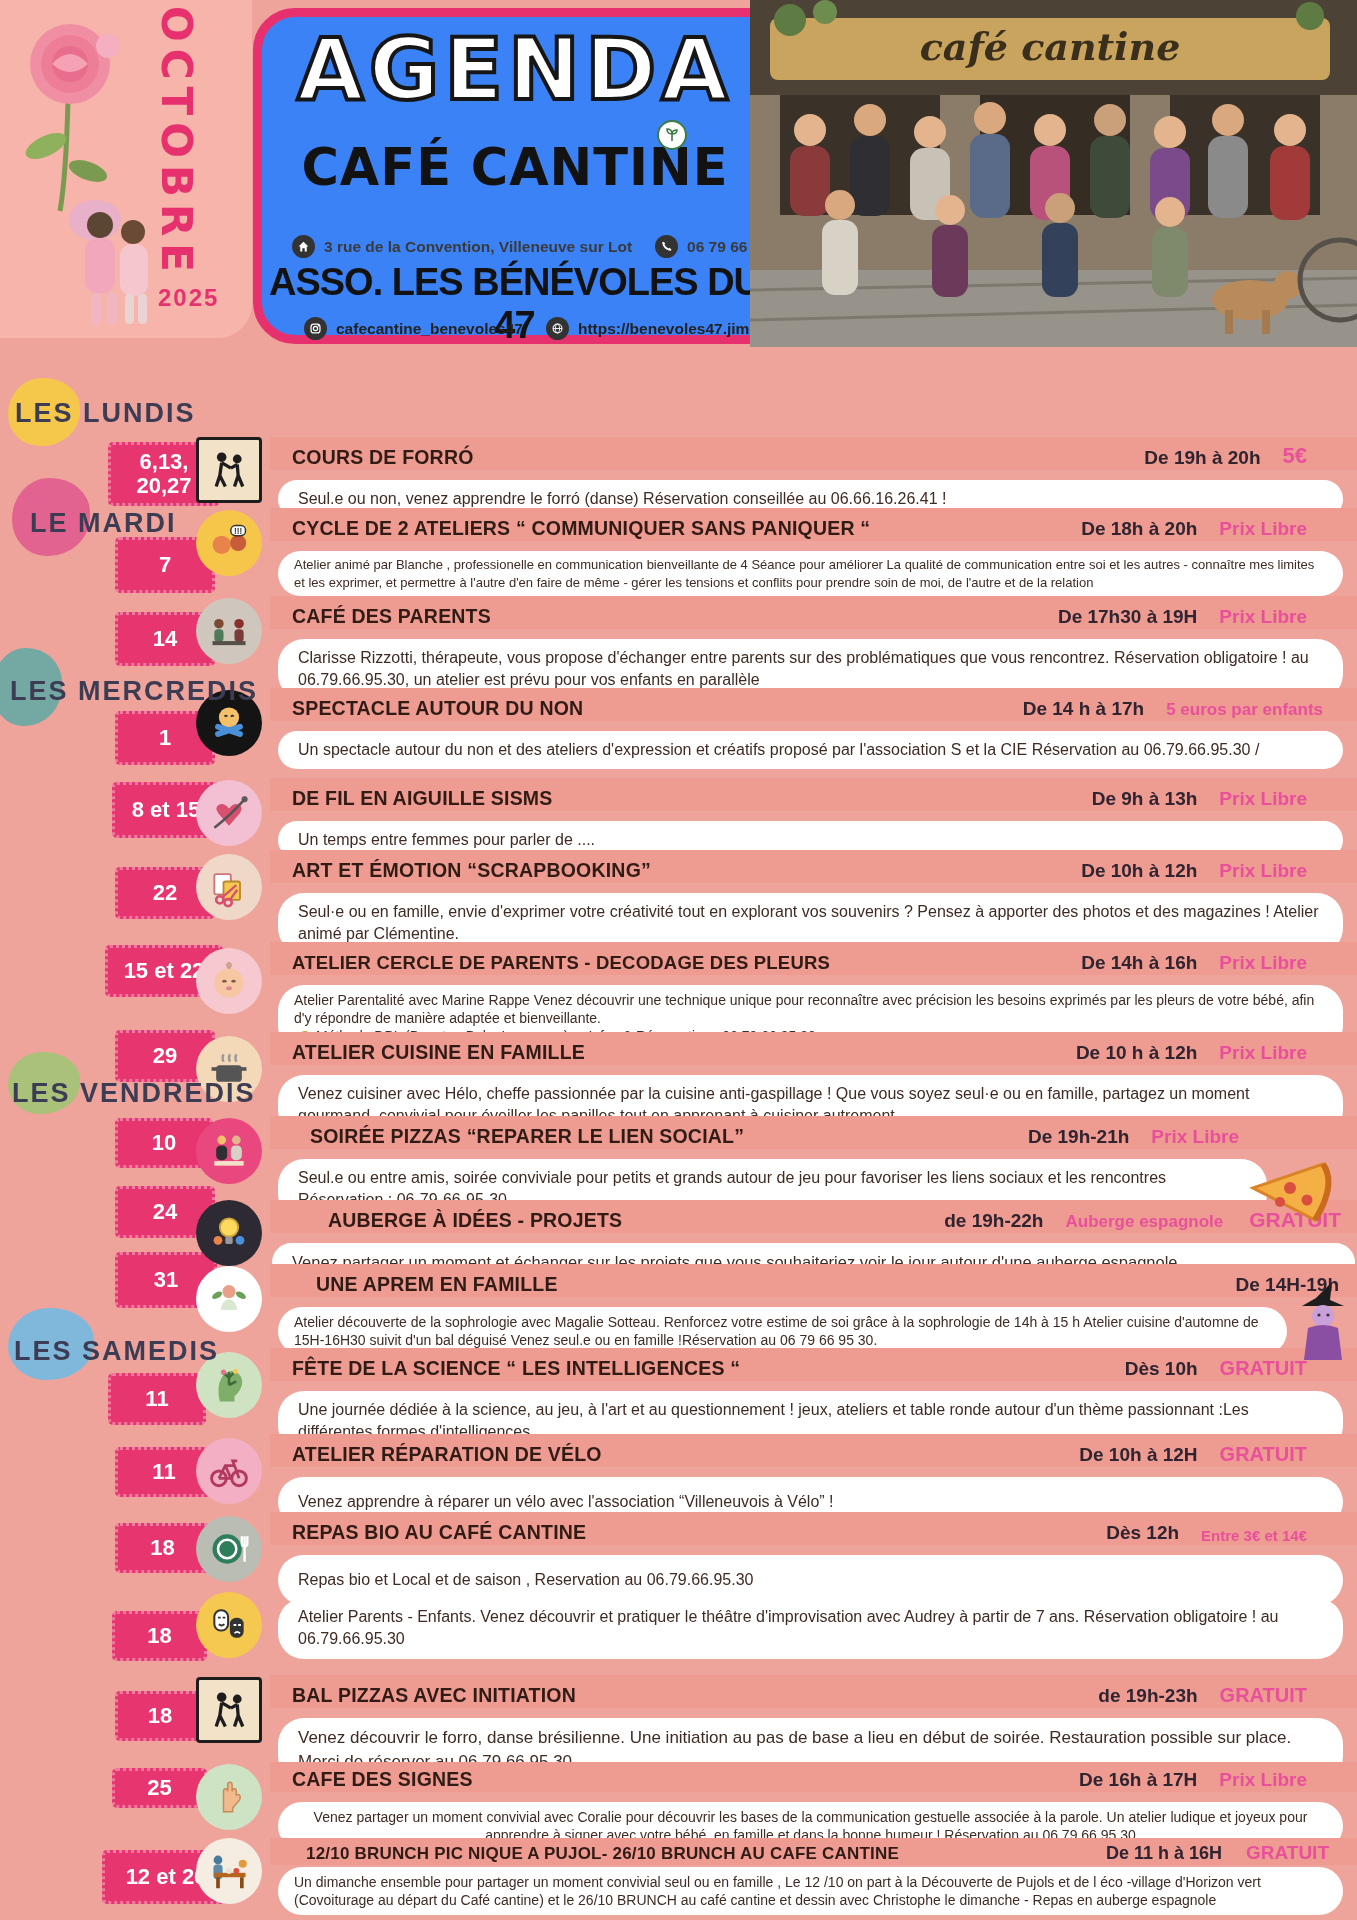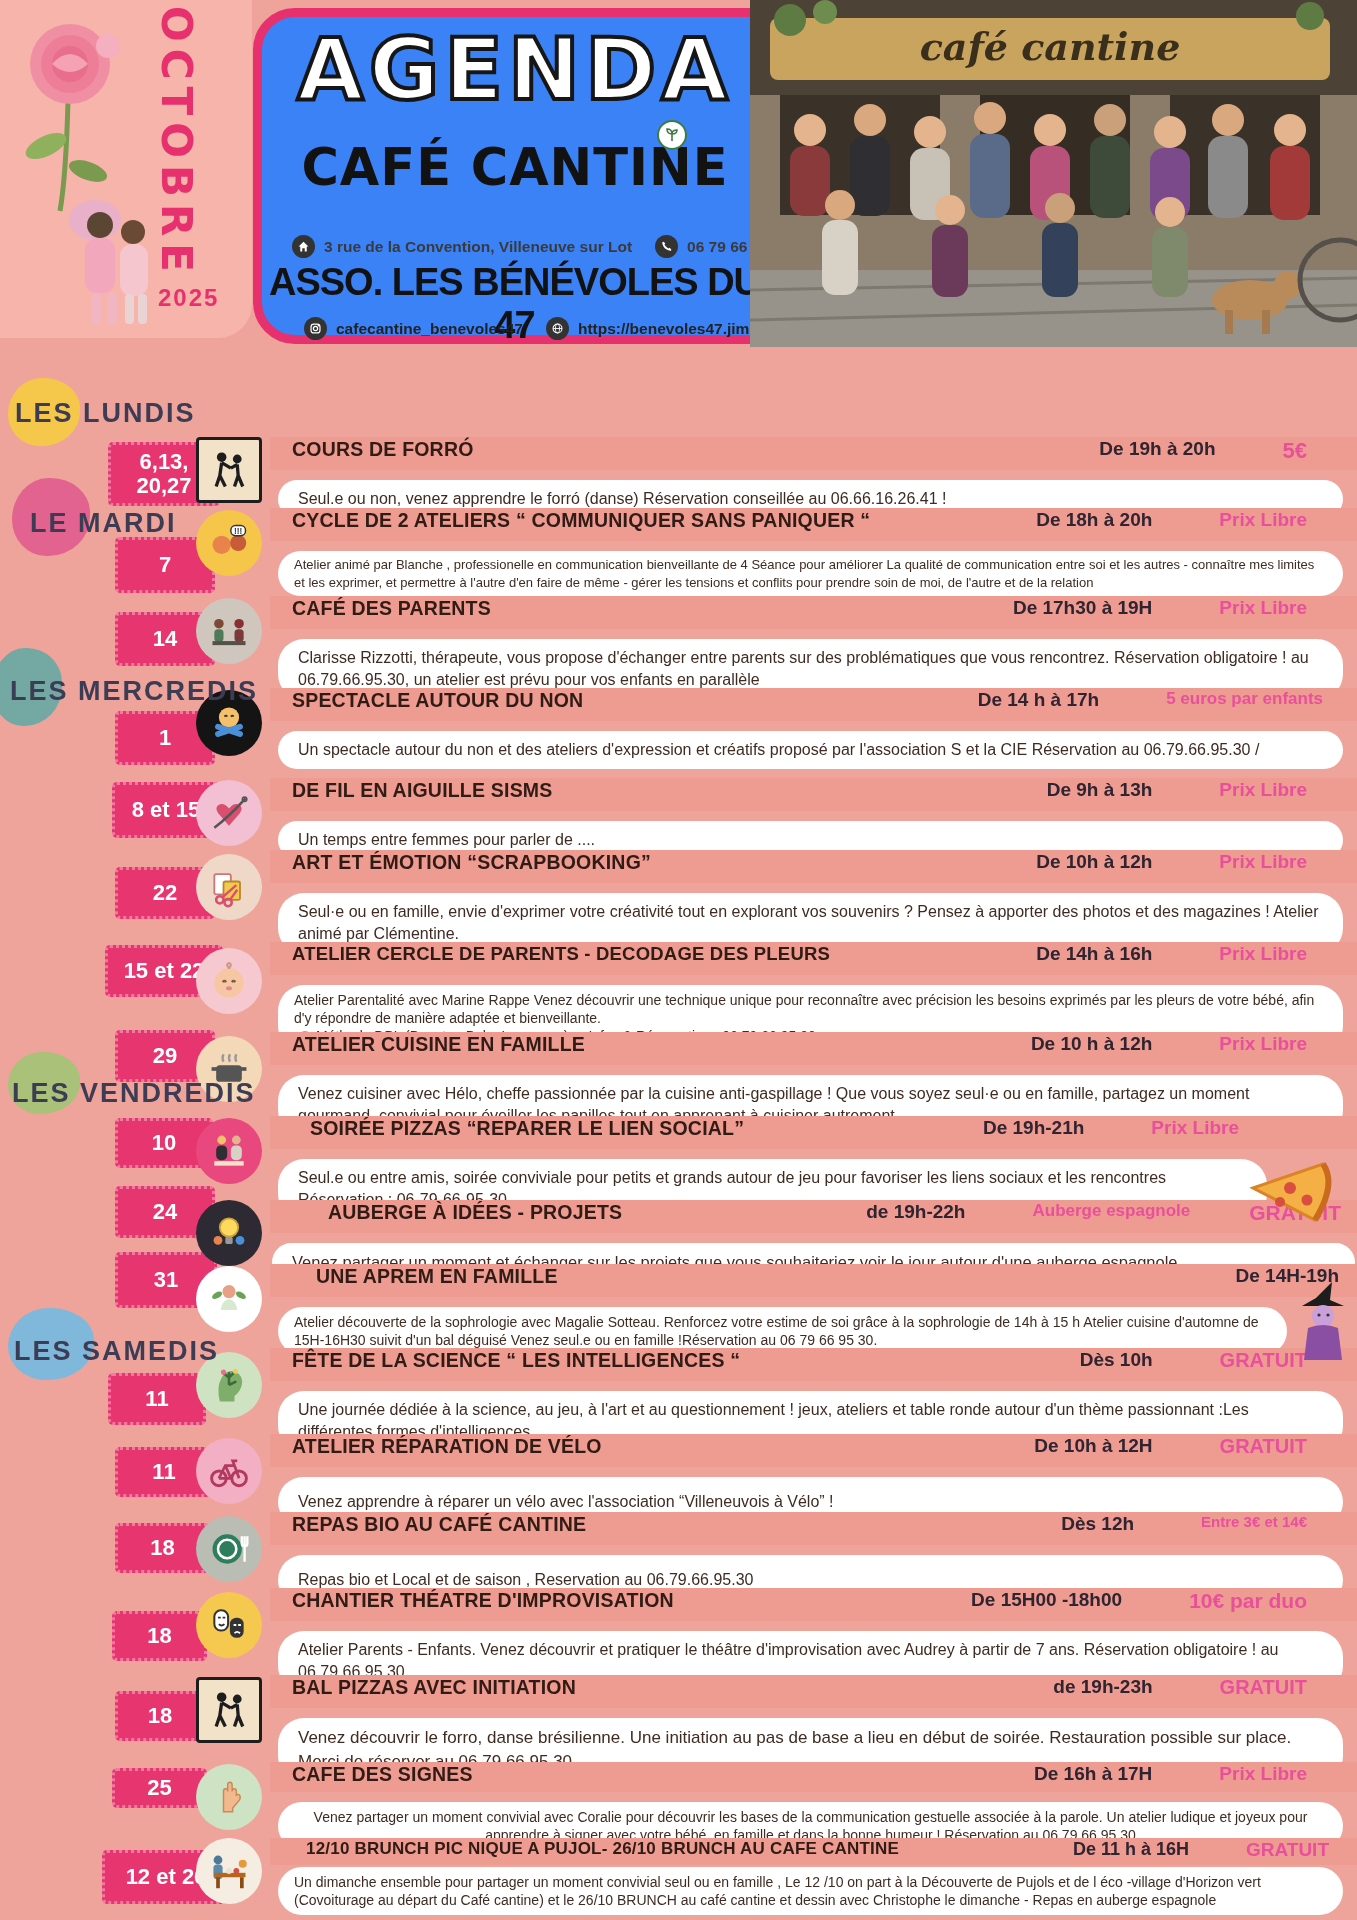--- a/index.html
+++ b/index.html
@@ -45,24 +45,24 @@
   .day-label{position:absolute;font-size:27px;font-weight:800;letter-spacing:2px;
     color:#3C3C55;white-space:nowrap;z-index:2;}
   .blob{position:absolute;border-radius:48% 52% 55% 45%/55% 45% 52% 48%;z-index:1;}
   .badge{position:absolute;background:#E73570;color:#fff;font-weight:800;
     display:flex;align-items:center;justify-content:center;text-align:center;
     font-size:22px;border-radius:5px;line-height:1.1;padding:2px 4px;box-sizing:border-box;
     border:3px dotted rgba(255,255,255,0.35);}
 
   
   .event{position:absolute;left:270px;right:0;}
-  .band{display:flex;align-items:flex-start;background:#EE9B92;min-height:31px;
-    padding:1px 8px 1px 22px;gap:33px;}
+  .band{display:flex;align-items:flex-end;background:#EE9B92;min-height:31px;
+    padding:1px 8px 1px 22px;}
   .etitle{font-weight:800;font-size:19.5px;color:#301B15;letter-spacing:0.2px;white-space:nowrap;}
-  .etime{font-weight:800;font-size:19px;color:#2F2430;margin-left:auto;margin-right:34px;white-space:nowrap;}
+  .etime{font-weight:800;font-size:19px;color:#2F2430;margin-left:auto;margin-right:22px;white-space:nowrap;}
   .eprice{font-weight:800;font-size:19px;color:#E8509B;margin-right:42px;white-space:nowrap;}
   .enote{font-weight:800;font-size:17px;color:#E8509B;margin-right:26px;white-space:nowrap;}
   .pill{background:#ffffff;border-radius:26px;margin:10px 14px 0 8px;
     padding:8px 20px;font-size:16px;color:#3F2B22;line-height:1.4;}
   .pill.s13{font-size:13px;line-height:1.35;padding:5px 16px;}
   .pill.s14{font-size:14px;line-height:1.3;padding:6px 16px;}
   .icon{position:absolute;left:-74px;width:66px;height:66px;border-radius:50%;
     display:flex;align-items:center;justify-content:center;overflow:hidden;}
   .icon svg{width:44px;height:44px;}
   .icon.sq{border-radius:4px;border:3px solid #1d1d1d;box-sizing:border-box;}
@@ -482,25 +482,20 @@
 
   <div class="event" style="top:1588px">
     <div class="icon" style="background:#F5C94F;top:4px">
       <svg viewBox="0 0 24 24">
           <rect x="4" y="4" width="7.5" height="11" rx="3.5" fill="#fff" stroke="#333" stroke-width="1.1"></rect>
           <rect x="12.5" y="8" width="7.5" height="11" rx="3.5" fill="#333"></rect>
           <path d="M6 8 L7.5 8 M8.5 8 L10 8 M6.5 11.5 Q7.8 13 9.5 11.5" stroke="#333" stroke-width="1" fill="none"></path>
           <path d="M14.5 12 L16 12 M17 12 L18.5 12 M15 16.5 Q16.3 15 18 16.5" stroke="#fff" stroke-width="1" fill="none"></path>
         </svg>
     </div>
-    <div class="band">
-        <span class="etitle">CHANTIER THÉATRE D'IMPROVISATION</span>
-      <span class="etime">De 15H00 -18h00</span>
-      <span class="eprice" style="font-size:21px">10€  par duo</span>
-      </div>
     <div class="pill">Atelier Parents - Enfants. Venez découvrir et pratiquer le théâtre d'improvisation avec Audrey à partir de 7 ans. Réservation obligatoire ! au 06.79.66.95.30</div>
   </div>
 
   <div class="event" style="top:1675px">
     <div class="icon sq" style="background:#F2E3C8;top:2px">
       <svg viewBox="0 0 24 24">
           <circle cx="8" cy="5" r="2.6" fill="#1d1d1d"></circle>
           <circle cx="16.5" cy="6" r="2.4" fill="#1d1d1d"></circle>
           <path d="M8 8 L7 15 L5 21 M7 15 L10 21 M8 8 L13 11 M16.5 9 L17 15 L15 21 M17 15 L19.5 21 M16.5 9 L13 11" stroke="#1d1d1d" stroke-width="1.8" fill="none"></path>
         </svg>

